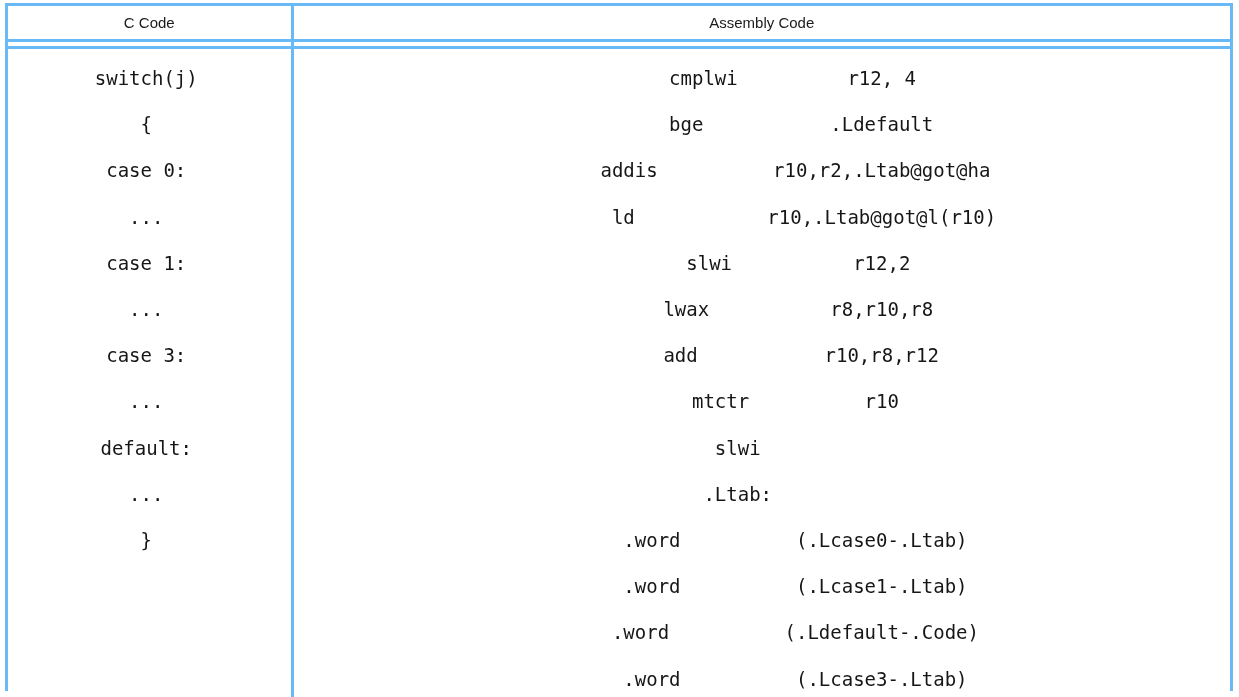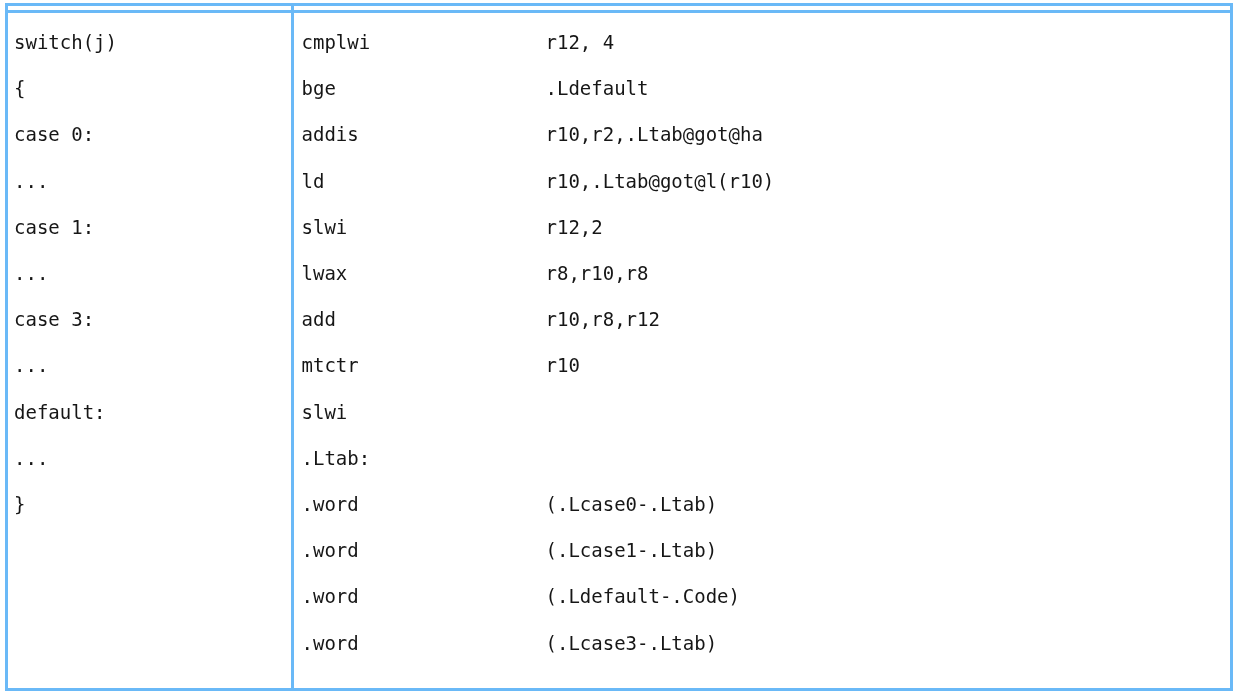--- a/index.html
+++ b/index.html
@@ -71,20 +71,21 @@
 
   tbody td {
     padding: 0;
     vertical-align: top;
     background: #ffffff;
   }
   td.c-cell { border-right: 3px solid var(--rule); }
 
   .cell-inner {
     padding: 6px 12px 0 0;
+    text-align: center;
   }
 
   .code-line {
     font-family: "DejaVu Sans Mono", monospace;
     font-size: 19px;
     line-height: 46.2px;
     color: #161616;
     white-space: pre;
     letter-spacing: 0px;
   }
@@ -110,20 +111,24 @@
 </head>
 <body>
 
 <div class="table-wrap">
   <table class="code-table">
     <colgroup>
       <col class="c-col">
       <col class="a-col">
     </colgroup>
     <thead>
+      <tr class="head-row">
+        <th class="col-head head-c">C Code</th>
+        <th class="col-head head-a">Assembly Code</th>
+      </tr>
       <tr class="double-rule">
         <td class="dr-c"></td>
         <td class="dr-a"></td>
       </tr>
     </thead>
     <tbody>
       <tr>
         <td class="c-cell">
           <div class="cell-inner" id="c-code-block">
               <div class="code-line">switch(j)</div>

